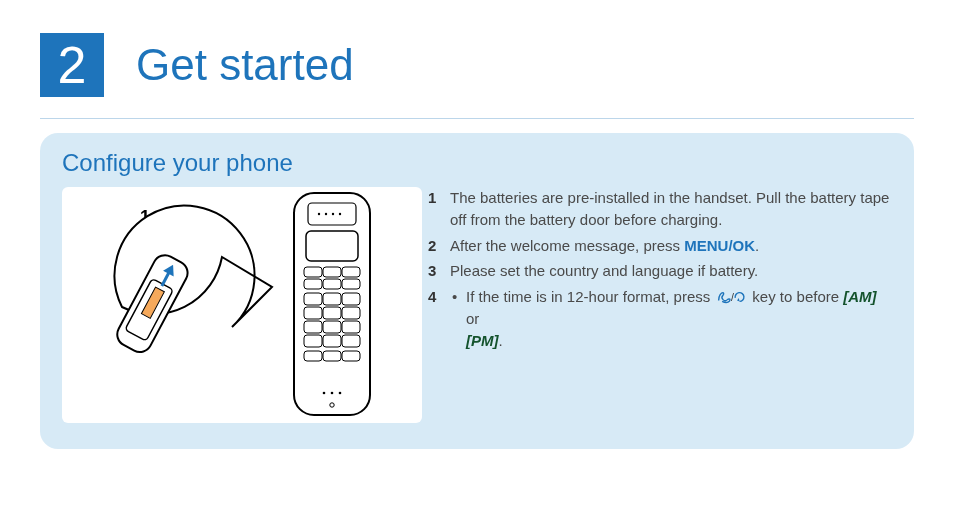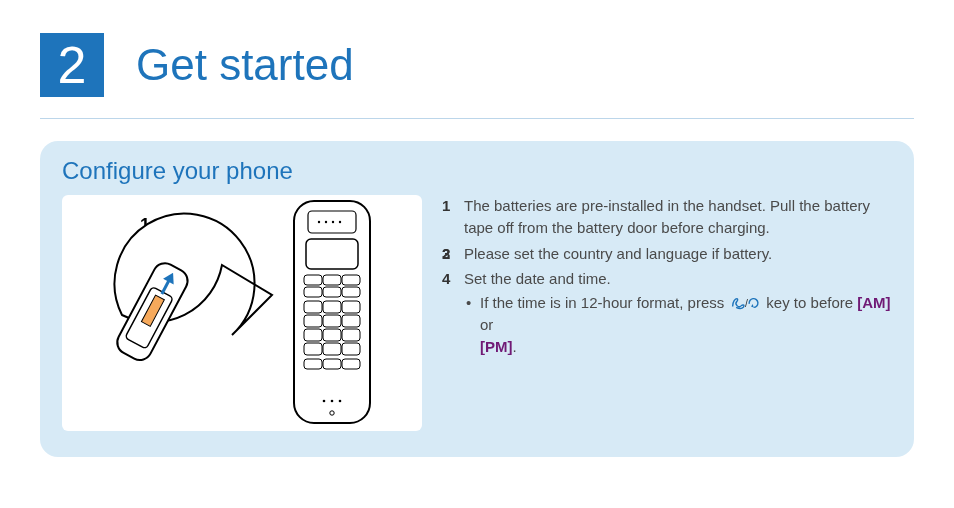--- a/index.html
+++ b/index.html
@@ -40,35 +40,35 @@
     font-weight: 400;
     color: #1e74bb;
     font-size: 44px;
   }
   .divider {
     border: none;
     border-top: 1px solid #bcd6ea;
     margin: 0 40px;
   }
   .panel {
-    margin: 22px 40px 0 40px;
+    margin: 14px 40px 0 40px;
     background: #d7eaf6;
     border-radius: 18px;
     padding: 16px 22px 26px 22px;
     box-sizing: border-box;
   }
   .panel h2 {
     margin: 0 0 10px 0;
     color: #1e74bb;
     font-weight: 400;
     font-size: 24px;
   }
   .panel-body {
     display: flex;
-    gap: 20px;
+    gap: 6px;
   }
   .illustration {
     width: 360px;
     height: 236px;
     background: #fff;
     border-radius: 6px;
     position: relative;
     flex: 0 0 360px;
     overflow: hidden;
   }
@@ -112,21 +112,22 @@
     position: absolute;
     left: 2px;
     top: 0;
   }
   .strong-blue {
     color: #1e74bb;
     font-weight: 700;
   }
   .strong-black {
     font-weight: 700;
-    color: #701a75;
+    color: #14532d;
+    font-style: italic;
   }
   .step-sub {
     display: block;
     margin-top: 2px;
   }
   
   .key-icon {
     display: inline-flex;
     align-items: center;
     vertical-align: -2px;
@@ -223,26 +224,28 @@
           </g>
         </svg>
       </div>
 
       <div class="steps">
         <ol>
           <li>
             <span>The batteries are pre-installed in the handset. Pull the battery tape off from the battery door before charging.</span>
           </li>
           <li>
+            <span class="step-sub">
+              <span>After the welcome message, press </span><span class="strong-blue">MENU/OK</span><span>.</span>
+            </span>
           </li>
           <li>
             <span>Please set the country and language if battery.</span>
           </li>
           <li>
-            <span>Set the date and time.</span>
             <ul>
               <li>
                 <span>If the time is in 12-hour format, press </span><span class="key-icon">
                   <svg viewBox="0 0 34 16">
                     <g stroke="#1e74bb" stroke-width="1.6" fill="none">
                       <path d="M3 12 C3 6 6 3 8 3 C9 3 9 5 8 6 C7 7 6 9 8 11 C10 13 12 12 13 11 C14 10 16 10 16 11 C16 13 13 16 7 13"></path>
                     </g>
                     <text x="17" y="13" font-size="12" fill="#333">/</text>
                     <g stroke="#1e74bb" stroke-width="1.6" fill="none" transform="translate(20 0)">
                       <path d="M2 9 A5 5 0 1 1 7 13"></path>

